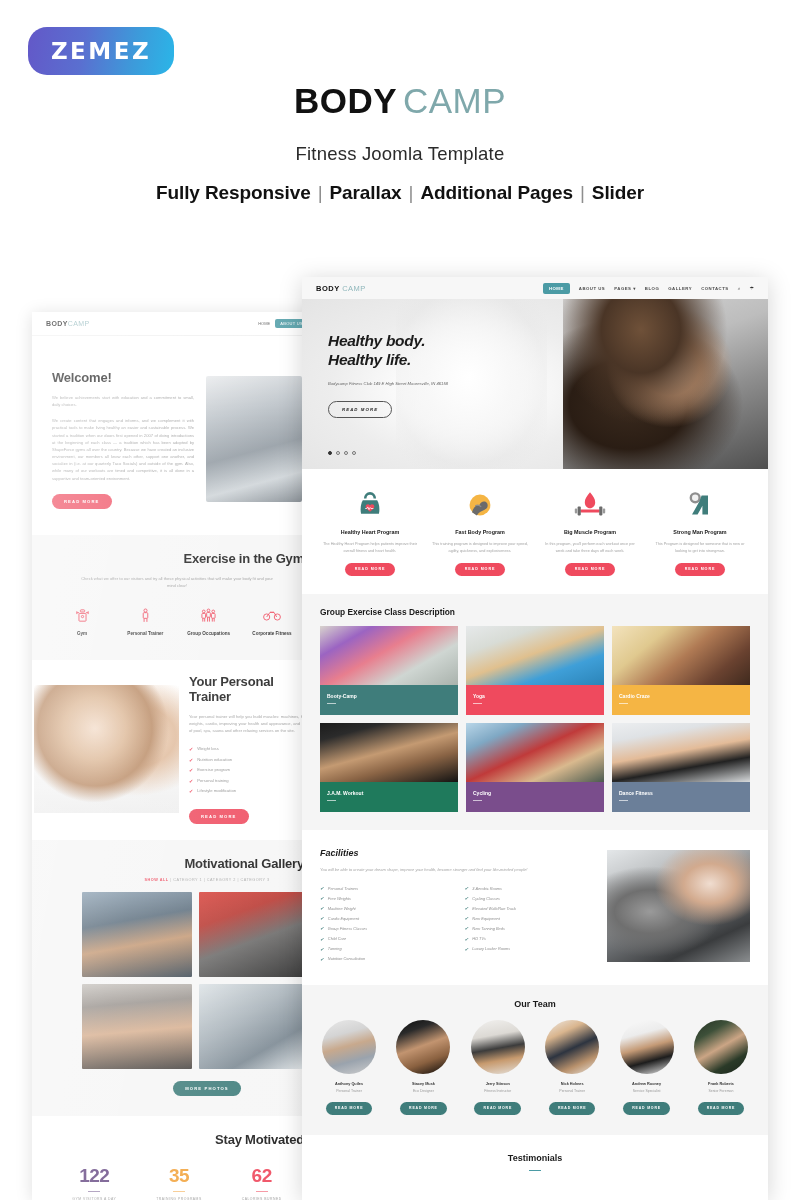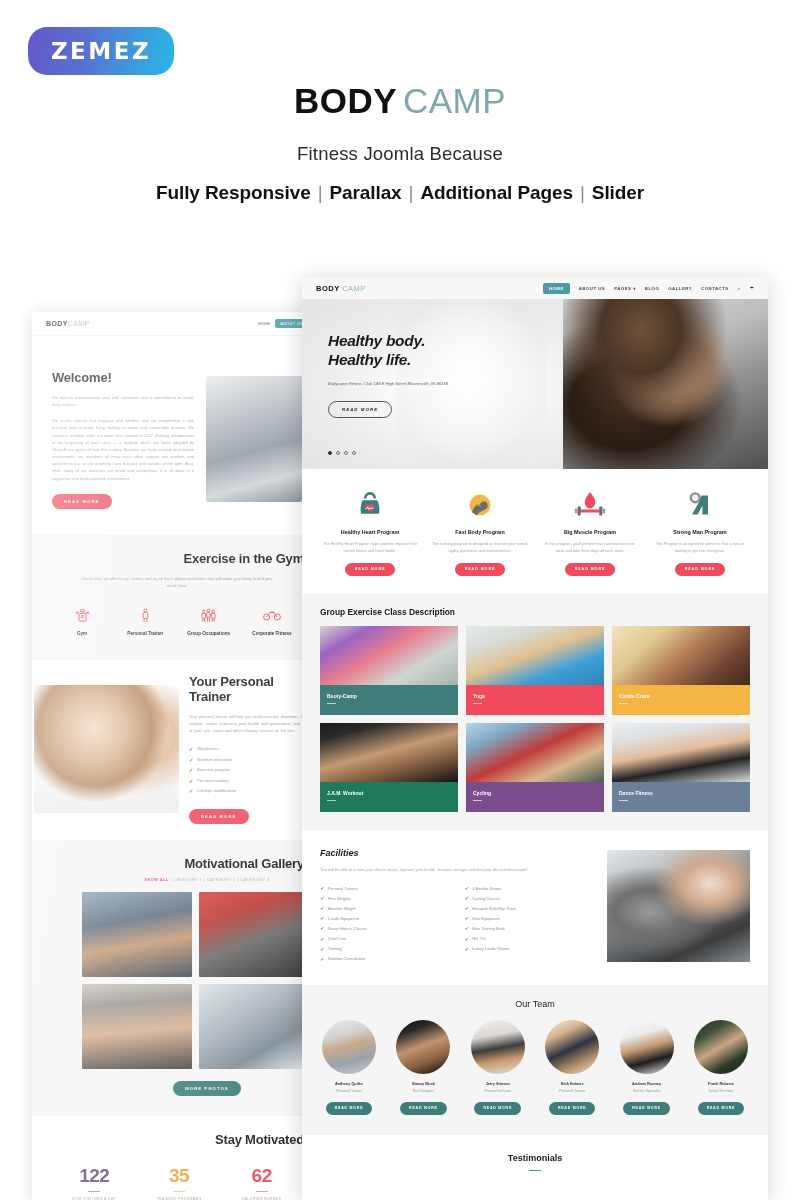--- a/index.html
+++ b/index.html
@@ -221,21 +221,21 @@
   .fac-li .tk { color: #3f7d7b; font-size: 4.6px; }
   .fac-img {
     width: 143px; height: 112px; flex: none; align-self: center;
     background:
       radial-gradient(ellipse at 72% 30%, #f0ddd0 0%, #d2aa8e 18%, transparent 38%),
       radial-gradient(ellipse at 30% 55%, #9a9a9a 0%, #6f6f6f 25%, transparent 52%),
       linear-gradient(155deg,#e4e7e9 0%,#b9bcbe 28%,#6e7174 55%,#3a3c3e 78%,#8b8e90 100%);
   }
 
   .team { background: #f5f5f5; padding: 14px 14px 20px; }
-  .team-h { text-align: center; font-size: 9px; font-weight: 400; color: #1a1a1a; }
+  .team-h { text-align: center; font-size: 9px; font-weight: 700; color: #1a1a1a; }
   .team-row { display: flex; justify-content: space-between; margin-top: 11px; }
   .tm { width: 66px; text-align: center; }
   .tm-av { width: 54px; height: 54px; border-radius: 50%; margin: 0 auto; }
   .a1 { background: linear-gradient(165deg,#e9e9e9 0%,#d4d4d4 28%,#c8a98d 48%,#9aa3ad 72%,#cfcfcf 100%); }
   .a2 { background: linear-gradient(160deg,#0d0d0d 0%,#2a2a2a 22%,#c29470 48%,#8a6140 72%,#050505 100%); }
   .a3 { background: linear-gradient(170deg,#f2f1ef 0%,#dcd9d4 30%,#3c3c3c 52%,#c79a6e 72%,#e6e3de 100%); }
   .a4 { background: linear-gradient(155deg,#f0ece7 0%,#d9b58e 26%,#2d3440 52%,#b8916c 76%,#efece8 100%); }
   .a5 { background: linear-gradient(165deg,#fafafa 0%,#ececec 28%,#c49a76 50%,#1d1d1d 72%,#f2f2f2 100%); }
   .a6 { background: linear-gradient(150deg,#253023 0%,#3d5039 25%,#cba585 50%,#2a3a28 75%,#1a241a 100%); }
   .tm-n { font-size: 3.8px; font-weight: 700; color: #333; margin-top: 8px; }
@@ -256,21 +256,21 @@
 <div class="page">
 
   <div class="zemez-logo">
     <span class="zt">ZEMEZ</span>
   </div>
 
   <div class="title-block">
     <div class="main-title">
       <span class="t-body">BODY</span><span class="t-camp">CAMP</span>
     </div>
-    <div class="subtitle">Fitness Joomla Because</div>
+    <div class="subtitle">Fitness Joomla Template</div>
   </div>
 
   <div class="features">
     <div class="feat-row">
       <span>Fully Responsive</span><span class="sep">|</span><span>Parallax</span><span class="sep">|</span><span>Additional Pages</span><span class="sep">|</span><span>Slider</span>
     </div>
   </div>
 
   <div class="shot-back">
 

